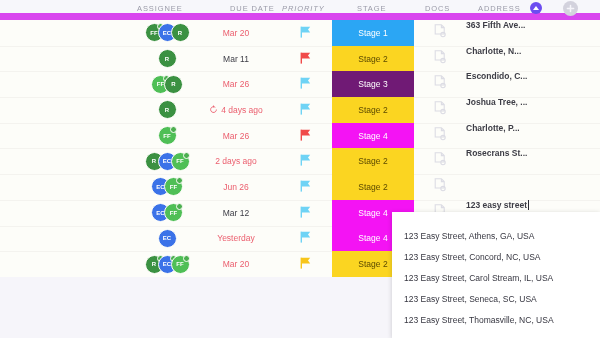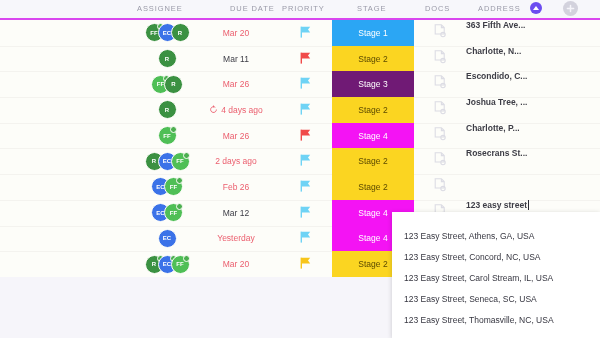--- a/index.html
+++ b/index.html
@@ -8,31 +8,31 @@
     background:#f6f5fa;
     font-family:"Liberation Sans","DejaVu Sans",sans-serif;
     -webkit-font-smoothing:antialiased;
   }
   .app{position:relative;width:600px;height:338px;}
 
   
   .table-header{
     position:absolute;left:0;top:0;width:600px;height:20px;
     background:#f7f7fb;
-    border-bottom:2px solid #d946ef;
+    border-bottom:7px solid #d946ef;
     box-sizing:border-box;
   }
   .th{
     position:absolute;top:4px;
     font-size:7.5px;letter-spacing:.9px;color:#9a9aa8;
     text-transform:uppercase;white-space:nowrap;
   }
   .th-assignee{left:137px;}
   .th-duedate{left:212px;padding-left:18px;}
-  .th-priority{left:282px;}
+  .th-priority{left:282px;font-style:italic;}
   .th-stage{left:357px;}
   .th-docs{left:425px;}
   .th-address{left:478px;}
 
   .sort-badge{
     position:absolute;left:530px;top:2px;
     width:12px;height:12px;border-radius:50%;
     background:#6c4df0;
     display:flex;align-items:center;justify-content:center;
   }
@@ -382,21 +382,21 @@
             <div class="avatar" style="background:#3B72E8">
               <span>EC</span>
             </div>
             <div class="avatar" style="background:#4FBF56">
               <span>FF</span>
               <span class="dot"></span>
             </div>
           </div>
         </div>
         <div class="cell-due" style="color: rgb(235, 94, 110);">
-          <span>Feb 26</span>
+          <span>Jun 26</span>
         </div>
         <div class="cell-pri">
           <span><svg width="11" height="12" viewBox="0 0 11 12">
               <rect x="0.6" y="0.6" width="1.4" height="11" fill="#6FD3F5"></rect>
               <path d="M2 0.8 H10.2 L8 3.6 L10.2 6.4 H2 Z" fill="#6FD3F5"></path>
             </svg></span>
         </div>
         <div class="cell-stage" style="background: rgb(251, 213, 33); color: rgb(92, 74, 0);">
           <span>Stage 2</span>
         </div>

